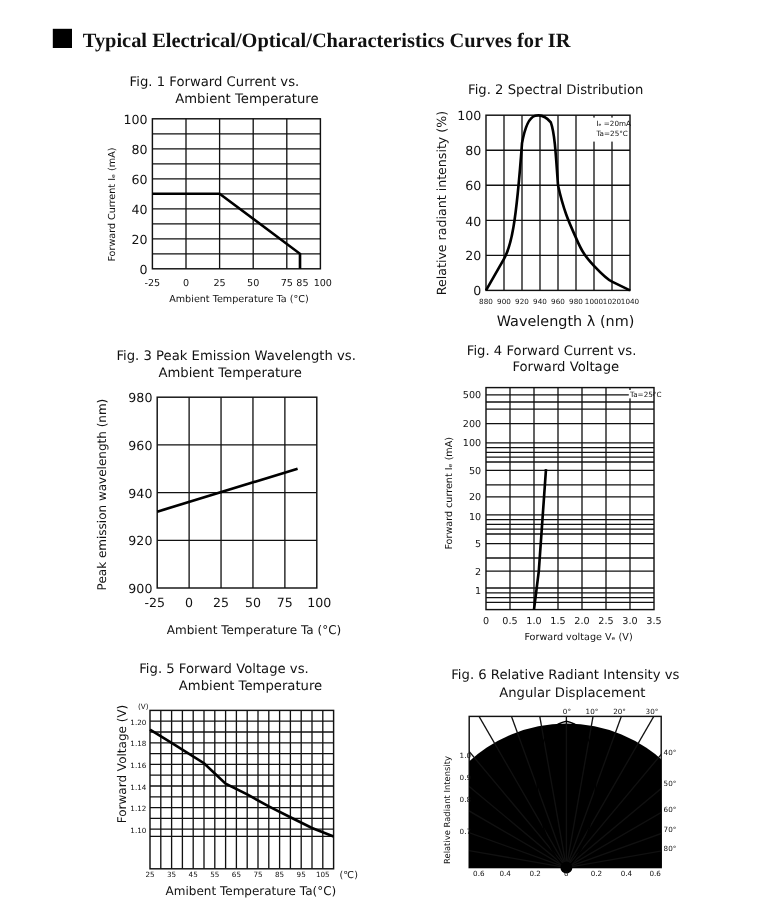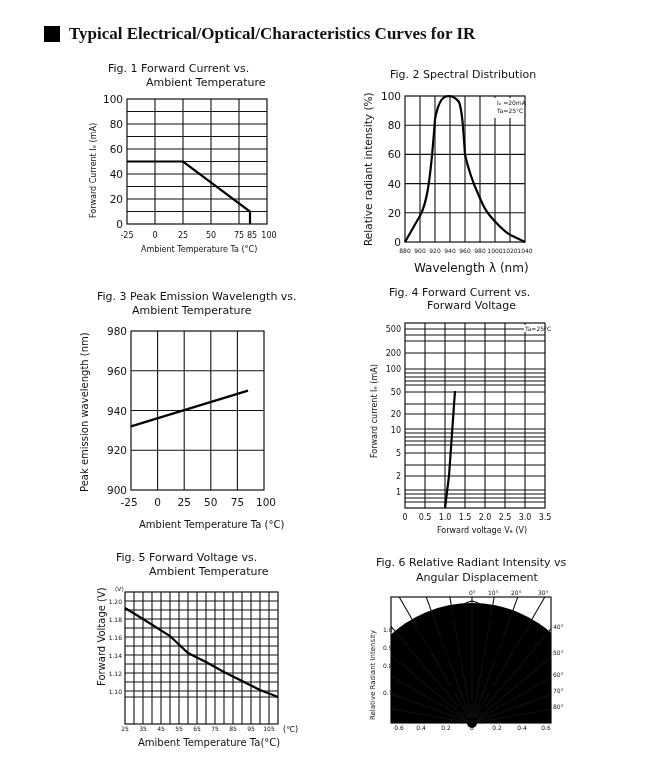--- a/index.html
+++ b/index.html
@@ -1,17 +1,17 @@
 <!DOCTYPE html>
 <html><head>
 <meta charset="utf-8">
 <style>
   html,body{margin:0;padding:0;background:#fff;}
   body{width:652px;height:760px;position:relative;overflow:hidden;font-family:"DejaVu Sans",sans-serif;color:#111;}
-  .header{position:absolute;left:44px;top:24px;display:flex;align-items:center;}
+  .header{position:absolute;left:44px;top:24px;display:flex;align-items:flex-start;}
   .header .sq{width:16px;height:16px;background:#000;margin-right:9px;}
   .header .t{font-family:"Liberation Serif",serif;font-weight:bold;font-size:17px;letter-spacing:0px;}
   svg{position:absolute;left:0;top:0;}
   svg text{font-family:"DejaVu Sans",sans-serif;fill:#111;}
   .ttl{font-size:11px;}
   .tick{font-size:10.5px;}
   .sm{font-size:8px;}
   .xs{font-size:6px;}
   .grid line,.grid path{stroke:#111;stroke-width:1.1;fill:none;}
   .curve{stroke:#000;stroke-width:2.2;fill:none;}

